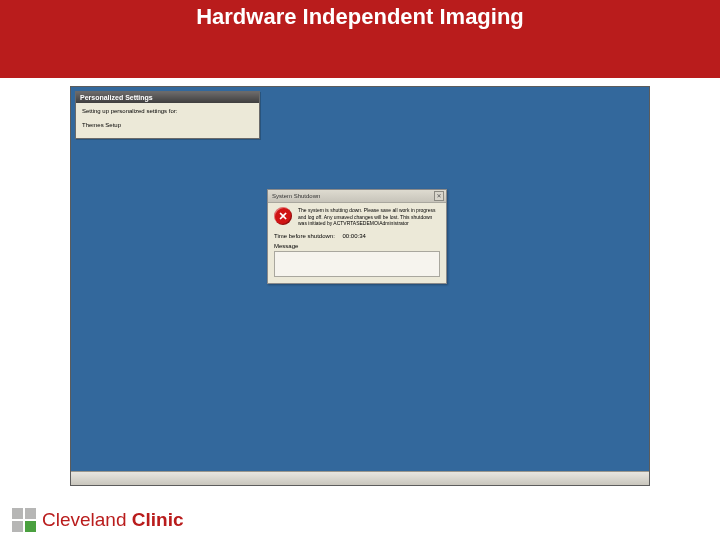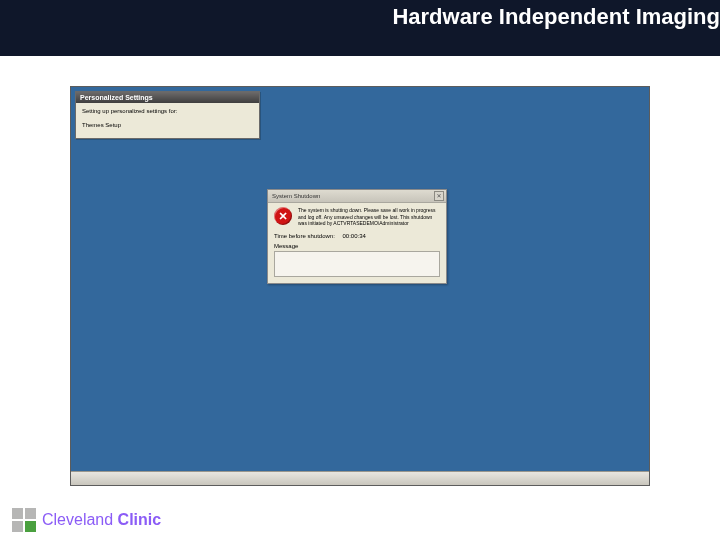--- a/index.html
+++ b/index.html
@@ -5,25 +5,25 @@
   * { box-sizing: border-box; margin: 0; padding: 0; }
   body {
     width: 720px;
     height: 540px;
     background: #fff;
     font-family: Arial, Helvetica, sans-serif;
     overflow: hidden;
     position: relative;
   }
   .header {
-    background: #0f172a;
-    color: #fff;
-    height: 56px;
+    background: #b91c1c;
+    color: #fff;
+    height: 78px;
     padding: 4px 0 0 0;
-    text-align: right;
+    text-align: center;
   }
   .header .line1 {
     font-size: 22px;
     font-weight: bold;
     color: #fff;
   }
   .header .line2 {
     font-size: 32px;
     font-weight: bold;
     color: #fff;
@@ -168,22 +168,22 @@
     width: 24px;
     height: 24px;
     display: grid;
     grid-template-columns: 1fr 1fr;
     grid-template-rows: 1fr 1fr;
     gap: 2px;
   }
   .cc-logo .sq { background: #b6b6b5; }
   .cc-logo .sq.accent { background: #4aa03f; }
   .footer-text {
-    font-size: 16px;
-    color: #8b5cf6;
+    font-size: 19px;
+    color: #b91c1c;
   }
   .footer-text .b { font-weight: bold; }
 </style>
 </head>
 <body>
 
 <div class="header">
   <div class="line1">Hardware Independent Imaging</div>
 </div>
 

